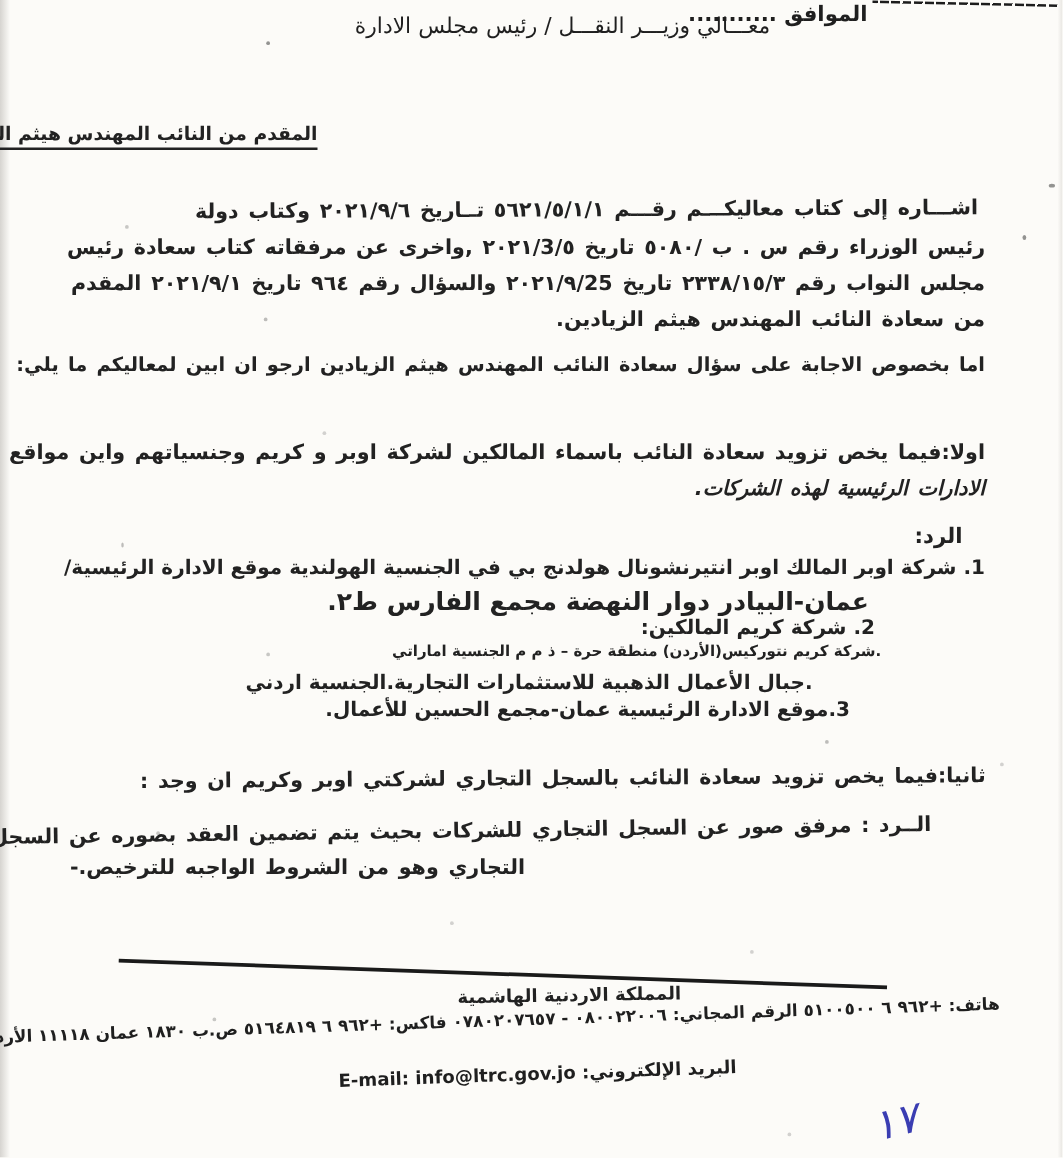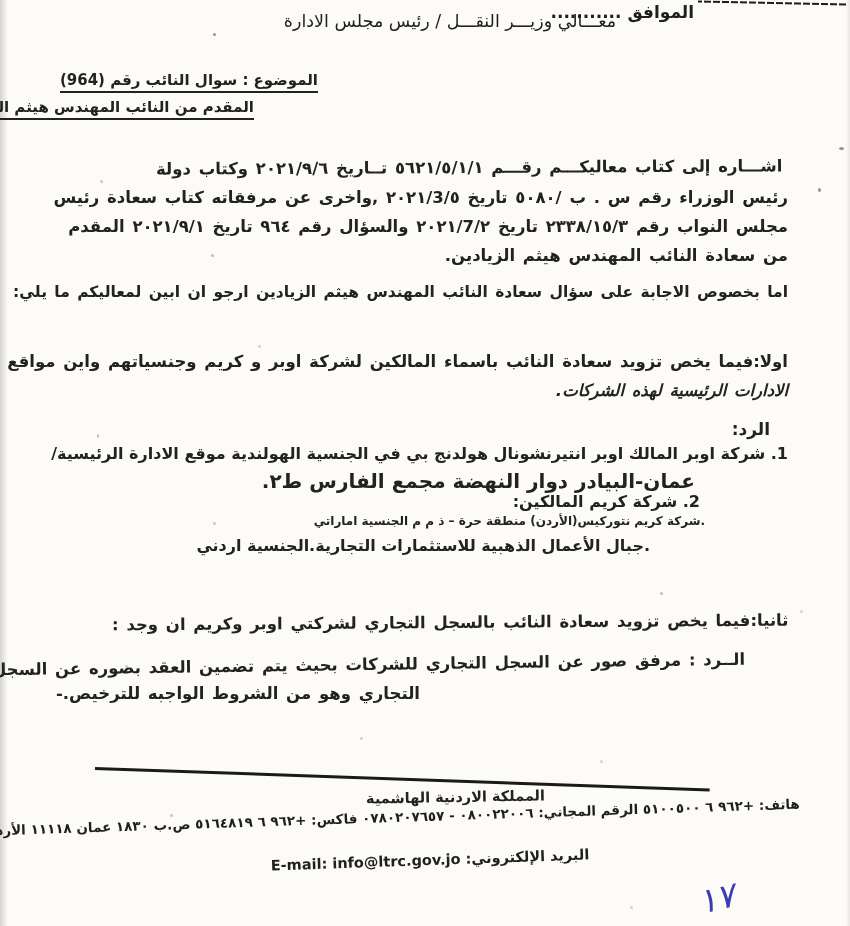--- a/index.html
+++ b/index.html
@@ -72,39 +72,39 @@
   <div class="edge-left"></div>
   <div class="edge-right"></div>
 
   <div class="approval rtl">
     <span>الموافق ...........</span>
     <span class="dashline"></span>
   </div>
 
   <div class="title rtl">معـــالي وزيـــر النقـــل / رئيس مجلس الادارة</div>
 
-  <div class="line rtl subject1">الموضوع : سوال النائب رقم (964)</div>
   <div class="line rtl subject2">المقدم من النائب المهندس هيثم الزيادين .</div>
 
   <div class="line rtl body-line ref1">اشـــاره إلى كتاب معاليكـــم رقـــم ٥٦٢١/٥/١/١ تــاريخ ٢٠٢١/٩/٦ وكتاب دولة</div>
   <div class="line rtl body-line ref2">رئيس الوزراء رقم س . ب /٥٠٨٠ تاريخ ٢٠٢١/3/٥ ,واخرى عن مرفقاته كتاب سعادة رئيس</div>
-  <div class="line rtl body-line ref3">مجلس النواب رقم ٢٣٣٨/١٥/٣ تاريخ ٢٠٢١/7/٢ والسؤال رقم ٩٦٤ تاريخ ٢٠٢١/٩/١ المقدم</div>
+  <div class="line rtl body-line ref3">مجلس النواب رقم ٢٣٣٨/١٥/٣ تاريخ ٢٠٢١/٩/25 والسؤال رقم ٩٦٤ تاريخ ٢٠٢١/٩/١ المقدم</div>
   <div class="line rtl body-line ref4">من سعادة النائب المهندس هيثم الزيادين.</div>
 
   <div class="line rtl body-line intro">اما بخصوص الاجابة على سؤال سعادة النائب المهندس هيثم الزيادين ارجو ان ابين لمعاليكم ما يلي:</div>
 
   <div class="line rtl body-line q1a">اولا:فيما يخص تزويد سعادة النائب باسماء المالكين لشركة اوبر و كريم وجنسياتهم واين مواقع</div>
   <div class="line rtl body-line q1b">الادارات الرئيسية لهذه الشركات.</div>
 
   <div class="line rtl body-line ans1-label">الرد:</div>
   <div class="line rtl a1-1">1. شركة اوبر المالك اوبر انتيرنشونال هولدنج بي في الجنسية الهولندية موقع الادارة الرئيسية/</div>
   <div class="line rtl a1-2">عمان-البيادر دوار النهضة مجمع الفارس ط٢.</div>
   <div class="line rtl a1-3">2. شركة كريم المالكين:</div>
   <div class="line rtl a1-4">.شركة كريم نتوركيس(الأردن) منطقة حرة – ذ م م الجنسية اماراتي</div>
   <div class="line rtl a1-5">.جبال الأعمال الذهبية للاستثمارات التجارية.الجنسية اردني</div>
+  <div class="line rtl a1-6">3.موقع الادارة الرئيسية عمان-مجمع الحسين للأعمال.</div>
 
   <div class="line rtl body-line q2">ثانيا:فيما يخص تزويد سعادة النائب بالسجل التجاري لشركتي اوبر وكريم ان وجد :</div>
 
   <div class="line rtl body-line a2-1">الــرد : مرفق صور عن السجل التجاري للشركات بحيث يتم تضمين العقد بصوره عن السجل</div>
   <div class="line rtl body-line a2-2">التجاري وهو من الشروط الواجبه للترخيص.-</div>
 
   <div class="rule"></div>
   <div class="line rtl kingdom">المملكة الاردنية الهاشمية</div>
   <div class="contact">هاتف: +٩٦٢ ٦ ٥١٠٠٥٠٠ الرقم المجاني: ٠٨٠٠٢٢٠٠٦ - ٠٧٨٠٢٠٧٦٥٧ فاكس: +٩٦٢ ٦ ٥١٦٤٨١٩ ص.ب ١٨٣٠ عمان ١١١١٨ الأردن</div>
   <div class="email">البريد الإلكتروني: E-mail: info@ltrc.gov.jo</div>

